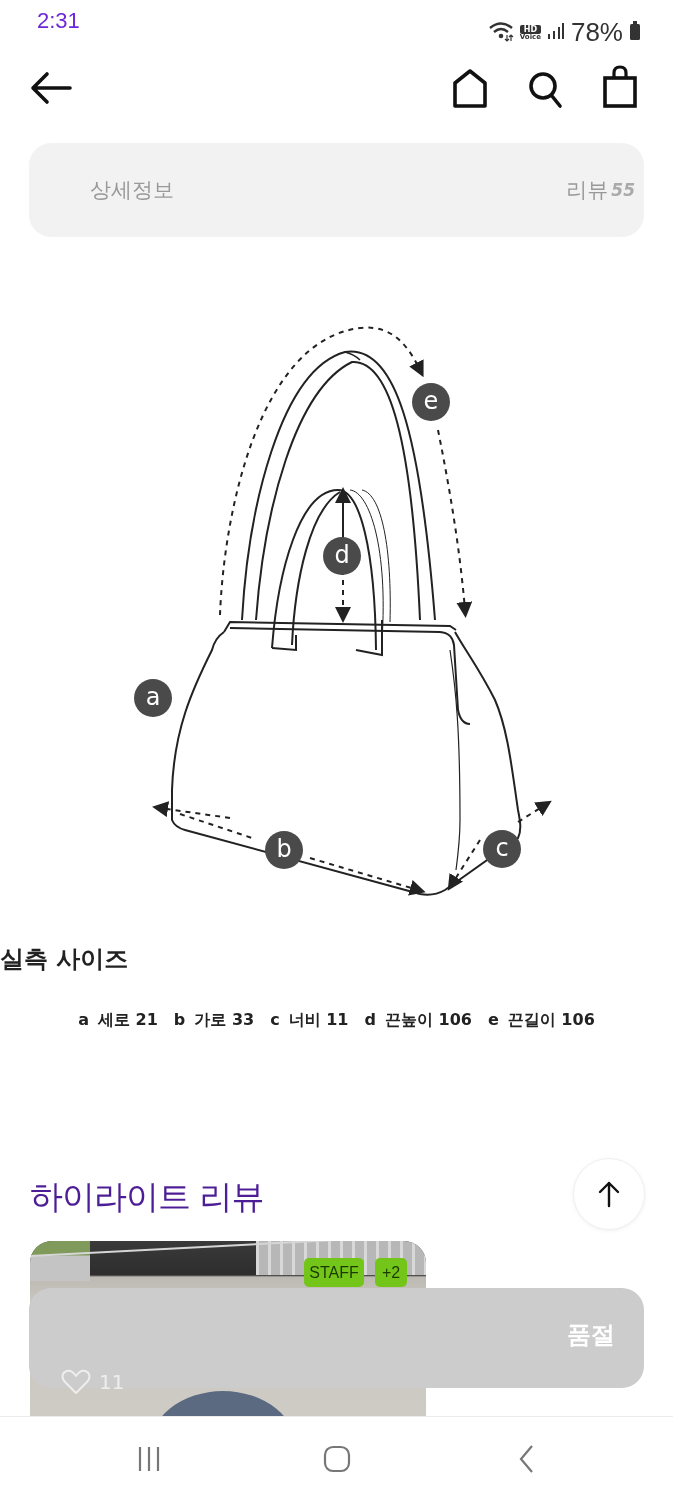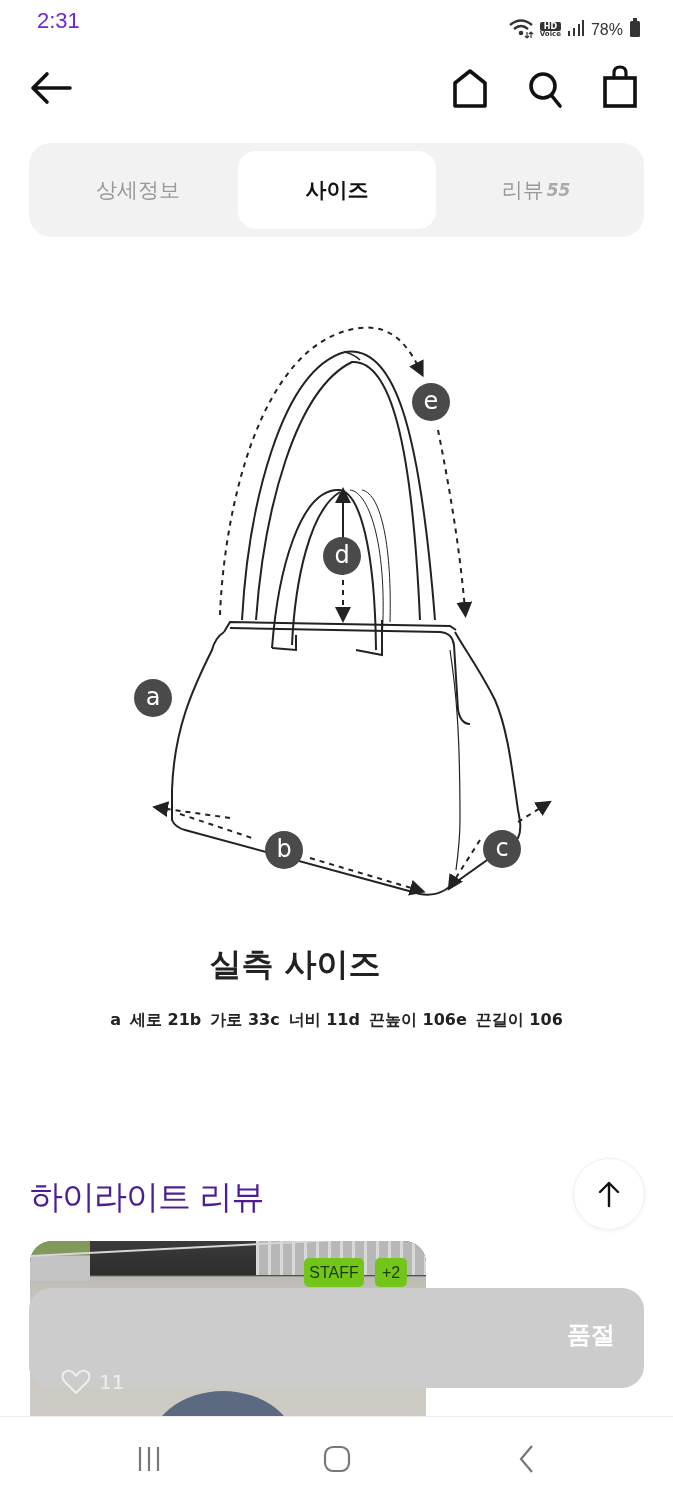--- a/index.html
+++ b/index.html
@@ -3,45 +3,45 @@
 <meta charset="utf-8">
 <style>
   * { box-sizing: border-box; margin: 0; padding: 0; }
   html, body { width: 673px; height: 1500px; background: #ffffff; overflow: hidden; }
   body { font-family: "DejaVu Sans", "Liberation Sans", sans-serif; color: #111; position: relative; }
 
   
   .statusbar { position: absolute; top: 0; left: 0; width: 673px; height: 46px; }
   .statusbar .time { position: absolute; left: 37px; top: 8px; font-size: 22px; color: #6d28d9; font-family: Liberation Sans, sans-serif; }
   .statusbar .right { position: absolute; right: 32px; top: 9px; display: flex; align-items: center; gap: 6px; color: #333; margin-top: 8px; }
-  .statusbar .battery-text { font-size: 16px; font-family: "Liberation Sans", sans-serif; }
+  .statusbar .battery-text { font-size: 26px; font-family: "Liberation Sans", sans-serif; }
   .hd-badge { font-size: 7px; line-height: 7px; text-align: center; font-weight: bold; color: #333; }
   .hd-badge .hd { background: #333; color: #fff; border-radius: 2px; padding: 0 2px; display: block; font-size: 8px; line-height: 9px; }
 
   
   .topnav { position: absolute; top: 60px; left: 0; width: 673px; height: 56px; }
   .topnav .back { position: absolute; left: 28px; top: 8px; width: 46px; height: 40px; }
   .topnav .home { position: absolute; left: 448px; top: 6px; width: 44px; height: 44px; }
   .topnav .search { position: absolute; left: 524px; top: 6px; width: 44px; height: 44px; }
   .topnav .bag { position: absolute; left: 598px; top: 4px; width: 44px; height: 46px; }
 
   
   .tabs { position: absolute; top: 143px; left: 29px; width: 615px; height: 94px; background: #f2f2f2; border-radius: 22px; }
   .tab { position: absolute; top: 8px; height: 78px; width: 198px; display: flex; align-items: center; justify-content: center; font-size: 21px; color: #999; cursor: pointer; }
-  .tab.t0 { left: 10px; }
+  .tab.t0 { left: 4px; }
   .tab.t1 { left: 209px; background: #fff; border-radius: 18px; color: #111; font-weight: bold; }
-  .tab.t2 { left: 408px; }
+  .tab.t2 { left: 408px; justify-content: flex-end; }
   .tab .count { font-size: 17px; font-weight: bold; margin-left: 3px; color: #aaa; font-style: italic; }
 
   
   .diagram { position: absolute; top: 310px; left: 120px; width: 440px; height: 590px; }
   .badge { position: absolute; width: 38px; height: 38px; border-radius: 50%; background: #4a4a4a; color: #fff; display: flex; align-items: center; justify-content: center; font-size: 24px; font-family: "DejaVu Sans", sans-serif; line-height: 1; padding-bottom: 3px; }
 
-  .size-title { position: absolute; top: 943px; left: 0; width: 590px; text-align: center; font-size: 32px; font-weight: bold; color: #222; }
-  .size-list { position: absolute; top: 1010px; left: 0; width: 673px; display: flex; justify-content: center; font-size: 16px; font-weight: bold; color: #222; }
+  .size-title { position: absolute; top: 943px; left: 0; width: 590px; font-size: 24px; font-weight: bold; color: #222; }
+  .size-list { position: absolute; top: 1010px; left: 0; width: 673px; display: flex; justify-content: center; gap: 16px; font-size: 16px; font-weight: bold; color: #222; }
   .size-item .k { margin-right: 9px; }
 
   
   .hl-title { position: absolute; top: 1175px; left: 30px; font-size: 33px; color: #4c1d95; letter-spacing: -1px; }
   .scroll-top { position: absolute; top: 1158px; left: 573px; width: 72px; height: 72px; border-radius: 50%; background: #fff; border: 1px solid #f0f0f0; box-shadow: 0 1px 4px rgba(0,0,0,0.06); display: flex; align-items: center; justify-content: center; }
 
   .review-photo { position: absolute; top: 1241px; left: 30px; width: 396px; height: 190px; border-radius: 22px 22px 0 0; overflow: hidden;
     background: linear-gradient(180deg, #3a3a3a 0px, #2d2d2d 34px, #bdbab4 36px, #c9c6c0 60px, #cfccc6 100%); }
   .review-photo .wall-left { position: absolute; left: 0; top: 0; width: 60px; height: 40px; background: linear-gradient(180deg,#7f9a5a 0, #7f9a5a 14px, #c4c4c4 15px, #c4c4c4 100%); }
   .review-photo .rail { position: absolute; left: 0; top: 14px; width: 396px; height: 2px; background: #d6d6d6; transform: rotate(-3deg); transform-origin: left; }
@@ -117,23 +117,20 @@
     <svg width="44" height="46" viewBox="0 0 44 46">
         <rect x="7" y="14" width="30" height="28" stroke="#111" stroke-width="3.6" fill="none"></rect>
         <path d="M16 14 V9 Q16 3 22 3 Q28 3 28 9 V14" stroke="#111" stroke-width="3.2" fill="none"></path>
       </svg>
   </div>
 </div>
 
 <div class="tabs">
   <div class="tab t0">
       <span>상세정보</span>
-    </div>
-  <div class="tab t1">
-      <span>사이즈</span>
     </div>
   <div class="tab t2">
       <span>리뷰</span>
       <span class="count">55</span>
     </div>
 </div>
 
 <div class="diagram">
   <svg width="440" height="590" viewBox="0 0 440 590">
     <defs>

